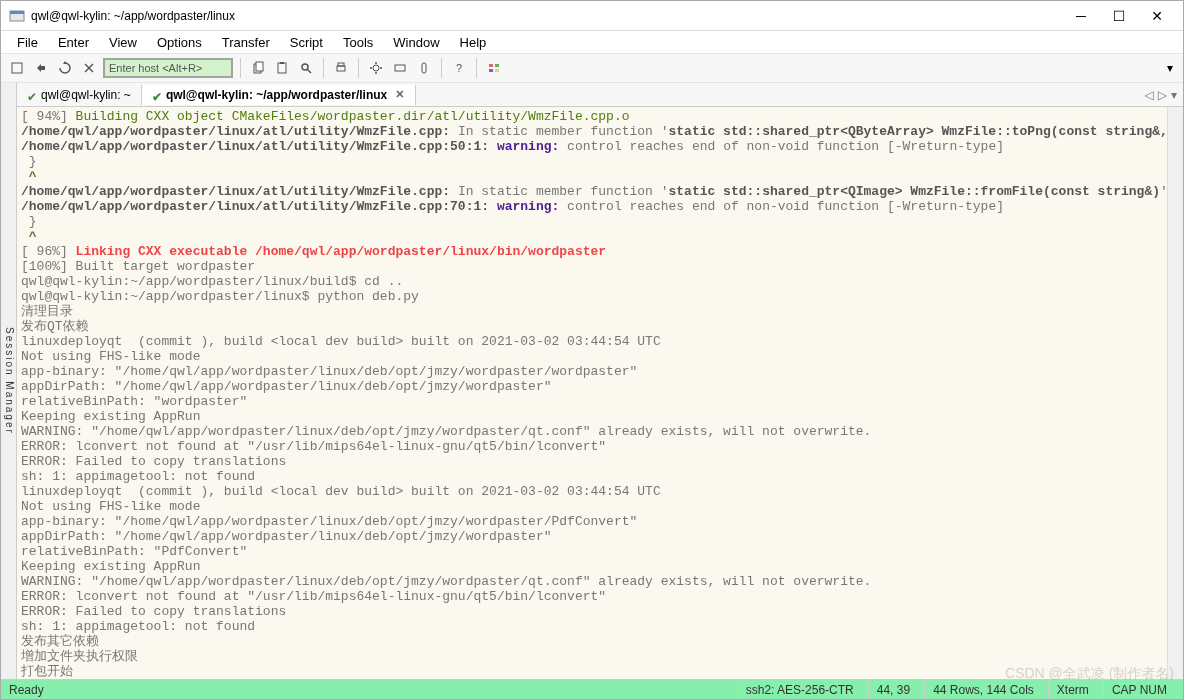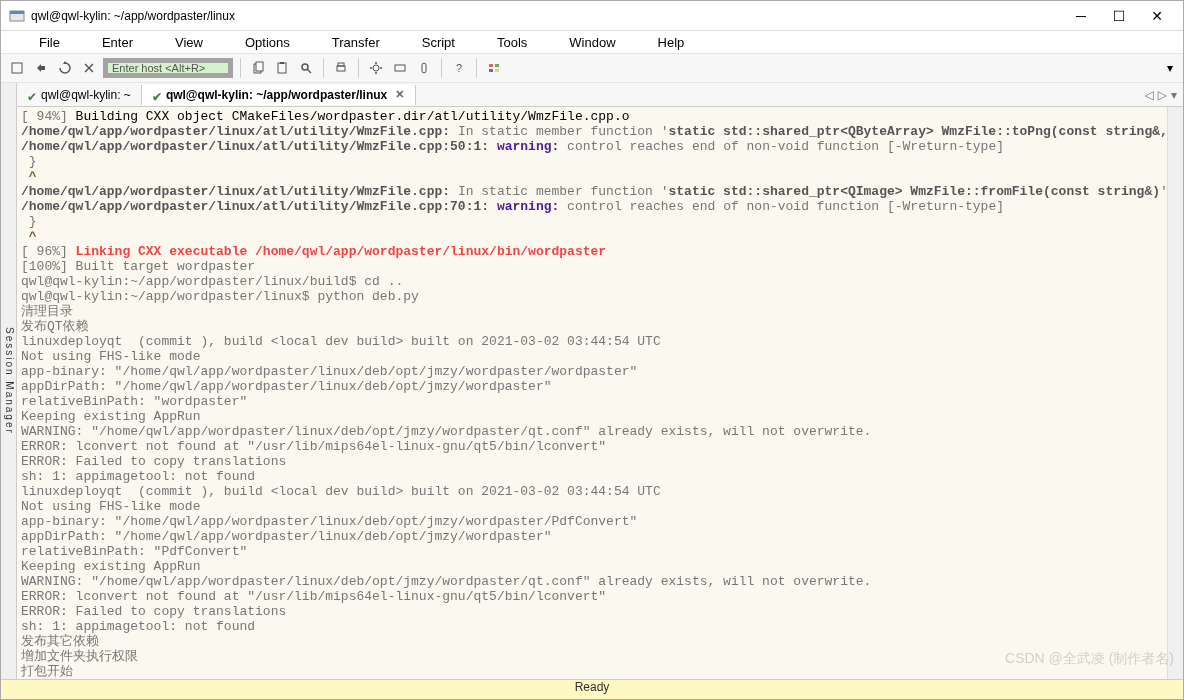--- a/index.html
+++ b/index.html
@@ -3,45 +3,45 @@
 <meta charset="utf-8">
 <style>
 * { box-sizing: border-box; margin: 0; padding: 0; }
 body { font-family: "Segoe UI", Arial, sans-serif; font-size: 12px; background: #fff; width: 1184px; height: 700px; overflow: hidden; display: flex; flex-direction: column; border: 1px solid #aaa; }
 .titlebar { height: 30px; display: flex; align-items: center; padding: 0 8px; border-bottom: 1px solid #ddd; background: #fff; }
 .titlebar .ticon { width: 16px; height: 16px; margin-right: 6px; display: inline-flex; align-items: center; justify-content: center; }
 .titlebar .title { flex: 1; font-size: 12px; }
 .titlebar .winbtns { display: flex; gap: 18px; padding-right: 8px; }
 .titlebar .winbtns span { width: 20px; text-align: center; font-size: 14px; font-family: Arial; }
 .menubar { height: 22px; display: flex; align-items: center; padding: 2px 8px; gap: 4px; font-size: 13px; }
-.menubar span { padding: 2px 8px; cursor: default; margin-left: 22px; }
+.menubar span { padding: 2px 8px; cursor: default; }
 .toolbar { height: 30px; display: flex; align-items: center; padding: 2px 6px; gap: 4px; border-top: 1px solid #e5e5e5; border-bottom: 1px solid #e5e5e5; background: #f7f7f7; }
 .toolbar .tbtn { width: 20px; height: 20px; display: inline-flex; align-items: center; justify-content: center; color: #555; }
 .toolbar .sep { width: 1px; height: 20px; background: #ccc; margin: 0 3px; }
-.toolbar .hostbox { width: 130px; height: 20px; background: #d4f2cc; border: 5px solid #a3a3a3; display: flex; align-items: center; padding: 0 4px; color: #555; font-size: 11px; }
+.toolbar .hostbox { width: 130px; height: 20px; background: #d4f2cc; border: 2px solid #a3a3a3; display: flex; align-items: center; padding: 0 4px; color: #555; font-size: 11px; }
 .toolbar .drop { width: 14px; height: 20px; display: flex; align-items: center; justify-content: center; margin-left: auto; }
 .mainrow { flex: 1; display: flex; min-height: 0; }
 .sidebar { width: 16px; background: #f0f0f0; border-right: 1px solid #ccc; writing-mode: vertical-rl; text-orientation: mixed; font-size: 10px; padding: 4px 1px; text-align: center; color: #333; letter-spacing: 2px; }
 .workarea { flex: 1; display: flex; flex-direction: column; min-width: 0; }
 .tabs { height: 24px; display: flex; align-items: center; border-bottom: 1px solid #ccc; background: #f7f7f7; }
 .tab { display: flex; align-items: center; gap: 4px; padding: 3px 10px; border-right: 1px solid #ccc; font-size: 12px; }
 .tab.active { background: #fff; font-weight: bold; }
 .tab .dot { width: 10px; height: 10px; color: #3a8a3a; }
 .tab .x { font-size: 11px; color: #666; margin-left: 4px; }
 .tabnav { margin-left: auto; display: flex; gap: 4px; padding-right: 6px; color: #777; }
 .terminal { flex: 1; overflow: auto; background: #fbf8ef; padding: 2px 4px; font-family: "Courier New", monospace; font-size: 13px; line-height: 15px; white-space: pre; color: #777; }
-.t-brown { color: #000000; }
+.t-brown { color: #4d7c0f; }
 .t-brownb { color: #806030; font-weight: bold; }
 .t-boldgray { color: #555; font-weight: bold; margin-top: 48px; }
 .t-blue { color: #4c1d95; font-weight: bold; }
 .t-green { color: #ef4444; font-weight: bold; }
-.statusbar { height: 20px; display: flex; align-items: center; padding: 0 8px; gap: 25px; border-top: 1px solid #ccc; background: #fef9c3; font-size: 12px; color: #333; flex-direction: column; }
+.statusbar { height: 20px; display: flex; align-items: center; padding: 0 8px; gap: 6px; border-top: 1px solid #ccc; background: #86efac; font-size: 12px; color: #333; }
 .statusbar .sp { margin-left: auto; }
 .statusbar .cell { border-left: 1px solid #ccc; padding: 0 8px; height: 100%; display: flex; align-items: center; text-align: right; }
-.watermark { position: fixed; right: 10px; bottom: 32px; color: rgba(150,150,150,0.4); font-size: 14px; pointer-events: none; }
+.watermark { position: fixed; right: 10px; bottom: 17px; color: rgba(150,150,150,0.4); font-size: 14px; pointer-events: none; }
 .scrollbar-v { position: absolute; right: 0; top: 0; bottom: 0; width: 16px; background: #f0f0f0; border-left: 1px solid #ddd; }
 .termwrap { position: relative; flex: 1; display: flex; min-height: 0; }
 svg { display: block; }
 </style>
 </head>
 <body>
 
 <div class="titlebar">
   <span class="ticon">
     <svg width="16" height="16" viewBox="0 0 16 16">

